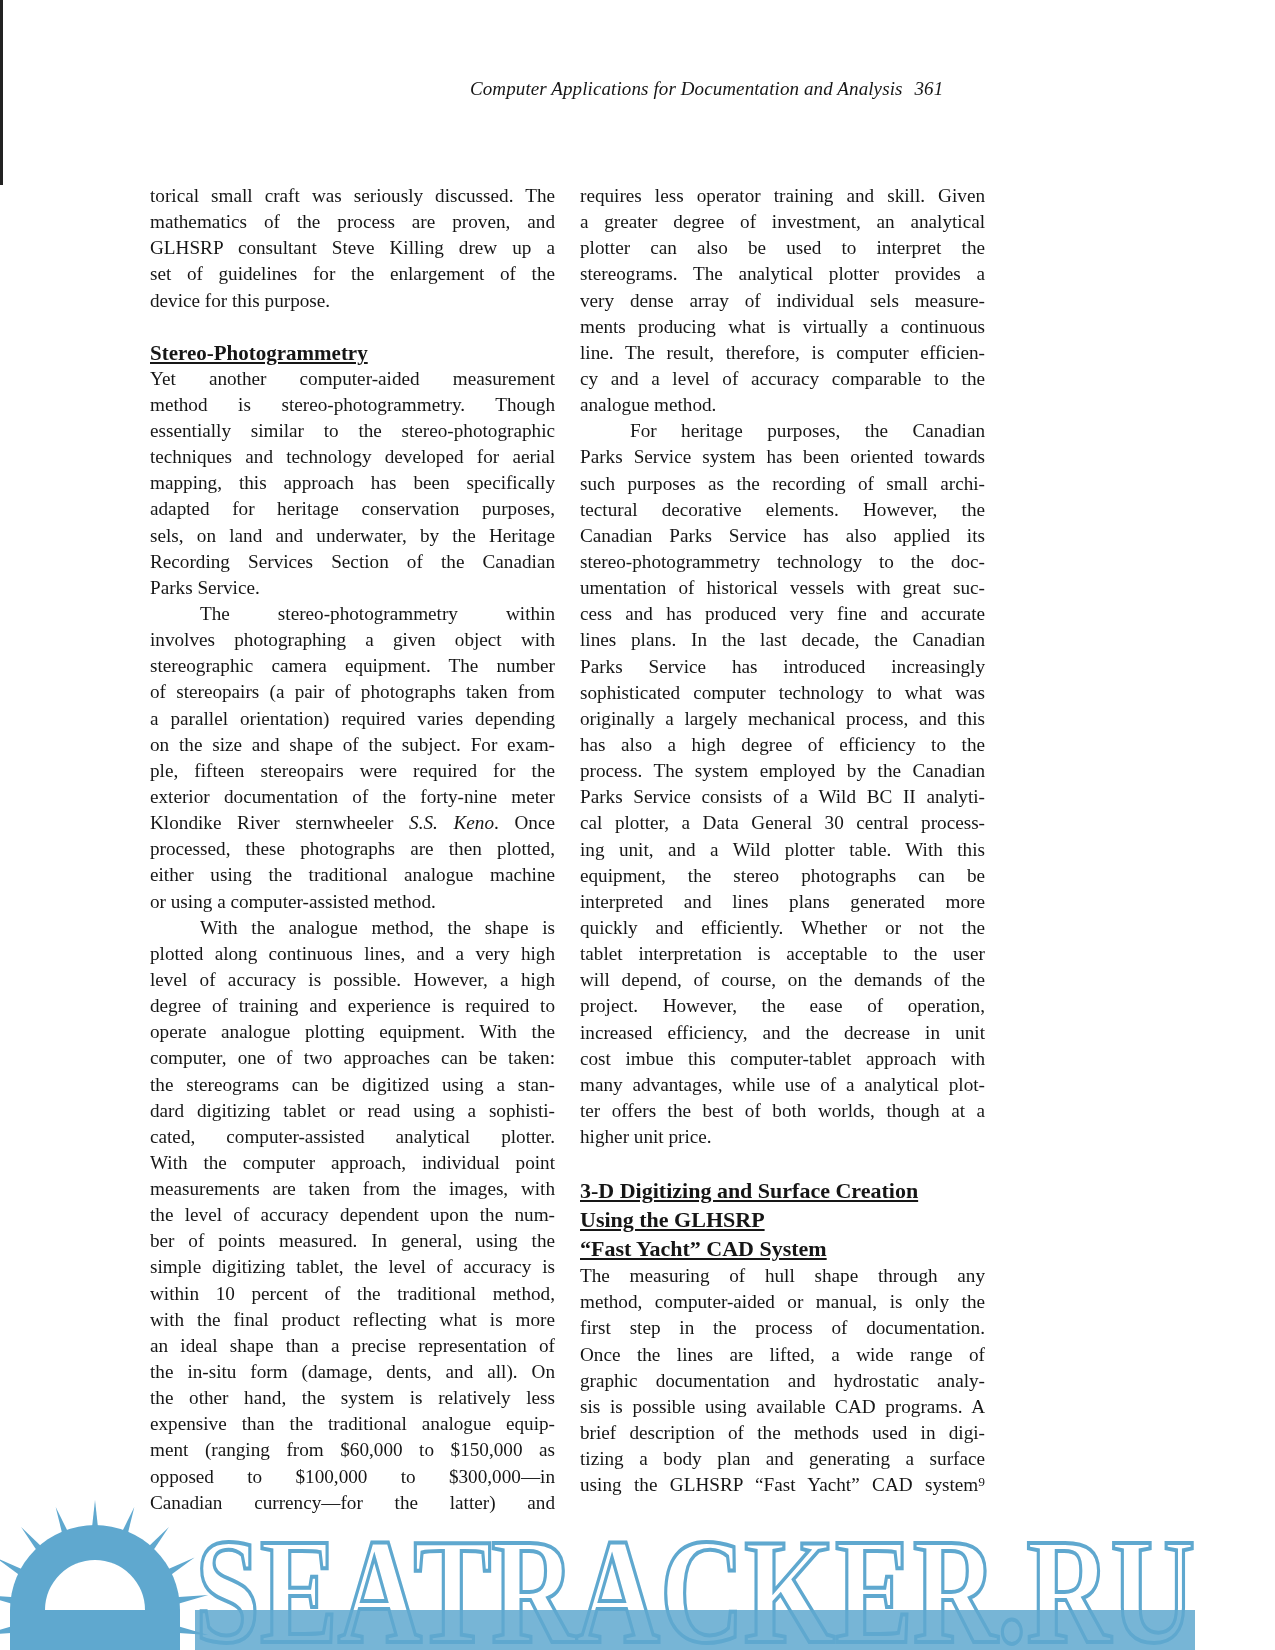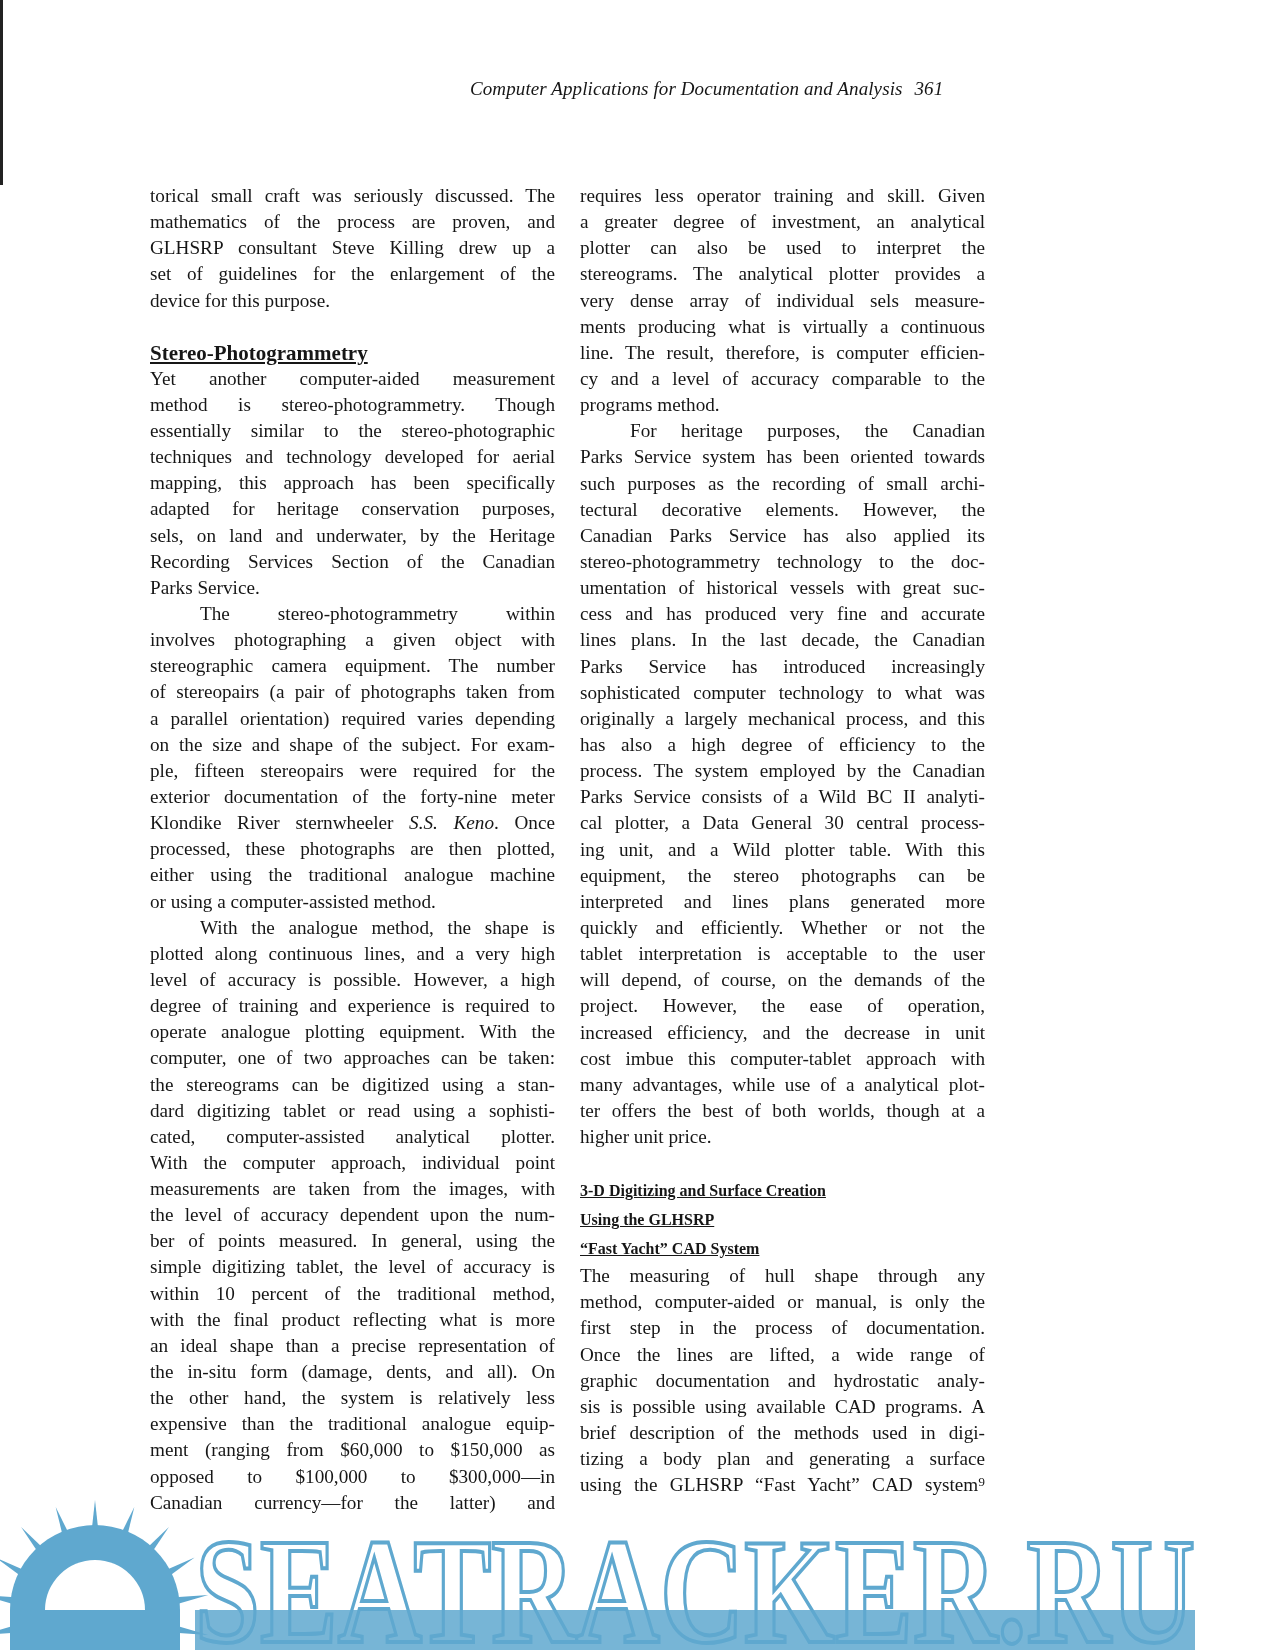--- a/index.html
+++ b/index.html
@@ -10,21 +10,21 @@
                   font-style: italic; font-size: 19px; letter-spacing: 0.1px; }
   .running-head .pn { font-style: italic; margin-left: 12px; }
   .col { position: absolute; top: 138px; width: 405px; font-size: 19.2px; line-height: 26.15px; margin-top: 45px; }
   .col.left { left: 150px; }
   .col.right { left: 580px; }
   .col p { margin: 0; text-align: justify; }
   .line { display: block; text-align: justify; text-align-last: justify; white-space: nowrap; height: 26.15px; }
   .line.last { text-align-last: left; }
   h2 { font-weight: bold; font-size: 21px; margin: 0; line-height: 26px; text-decoration: underline; }
   h2.h-stereo { margin-top: 26px; }
-  h2.h-3d { margin-top: 26px; font-size: 16px; line-height: 29px; }
+  h2.h-3d { margin-top: 26px; font-size: 22px; line-height: 29px; }
   em { font-style: italic; }
   .watermark { position: absolute; left: 0; top: 1460px; width: 1275px; height: 190px; pointer-events: none; }
 </style>
 </head>
 <body>
 
 <div class="edge-line"></div>
 
 <div class="running-head">
   <span>Computer Applications for Documentation and Analysis</span><span class="pn">361</span>
@@ -98,21 +98,21 @@
 <div class="col right">
   <p>
     <span class="line">requires less operator training and skill. Given</span>
     <span class="line">a greater degree of investment, an analytical</span>
     <span class="line">plotter can also be used to interpret the</span>
     <span class="line">stereograms. The analytical plotter provides a</span>
     <span class="line">very dense array of individual sels measure-</span>
     <span class="line">ments producing what is virtually a continuous</span>
     <span class="line">line. The result, therefore, is computer efficien-</span>
     <span class="line">cy and a level of accuracy comparable to the</span>
-    <span class="line last">programs method.</span>
+    <span class="line last">analogue method.</span>
   </p>
 
   <p>
     <span class="line" style="padding-left:50px;box-sizing:border-box">For heritage purposes, the Canadian</span>
     <span class="line">Parks Service system has been oriented towards</span>
     <span class="line">such purposes as the recording of small archi-</span>
     <span class="line">tectural decorative elements. However, the</span>
     <span class="line">Canadian Parks Service has also applied its</span>
     <span class="line">stereo-photogrammetry technology to the doc-</span>
     <span class="line">umentation of historical vessels with great suc-</span>

